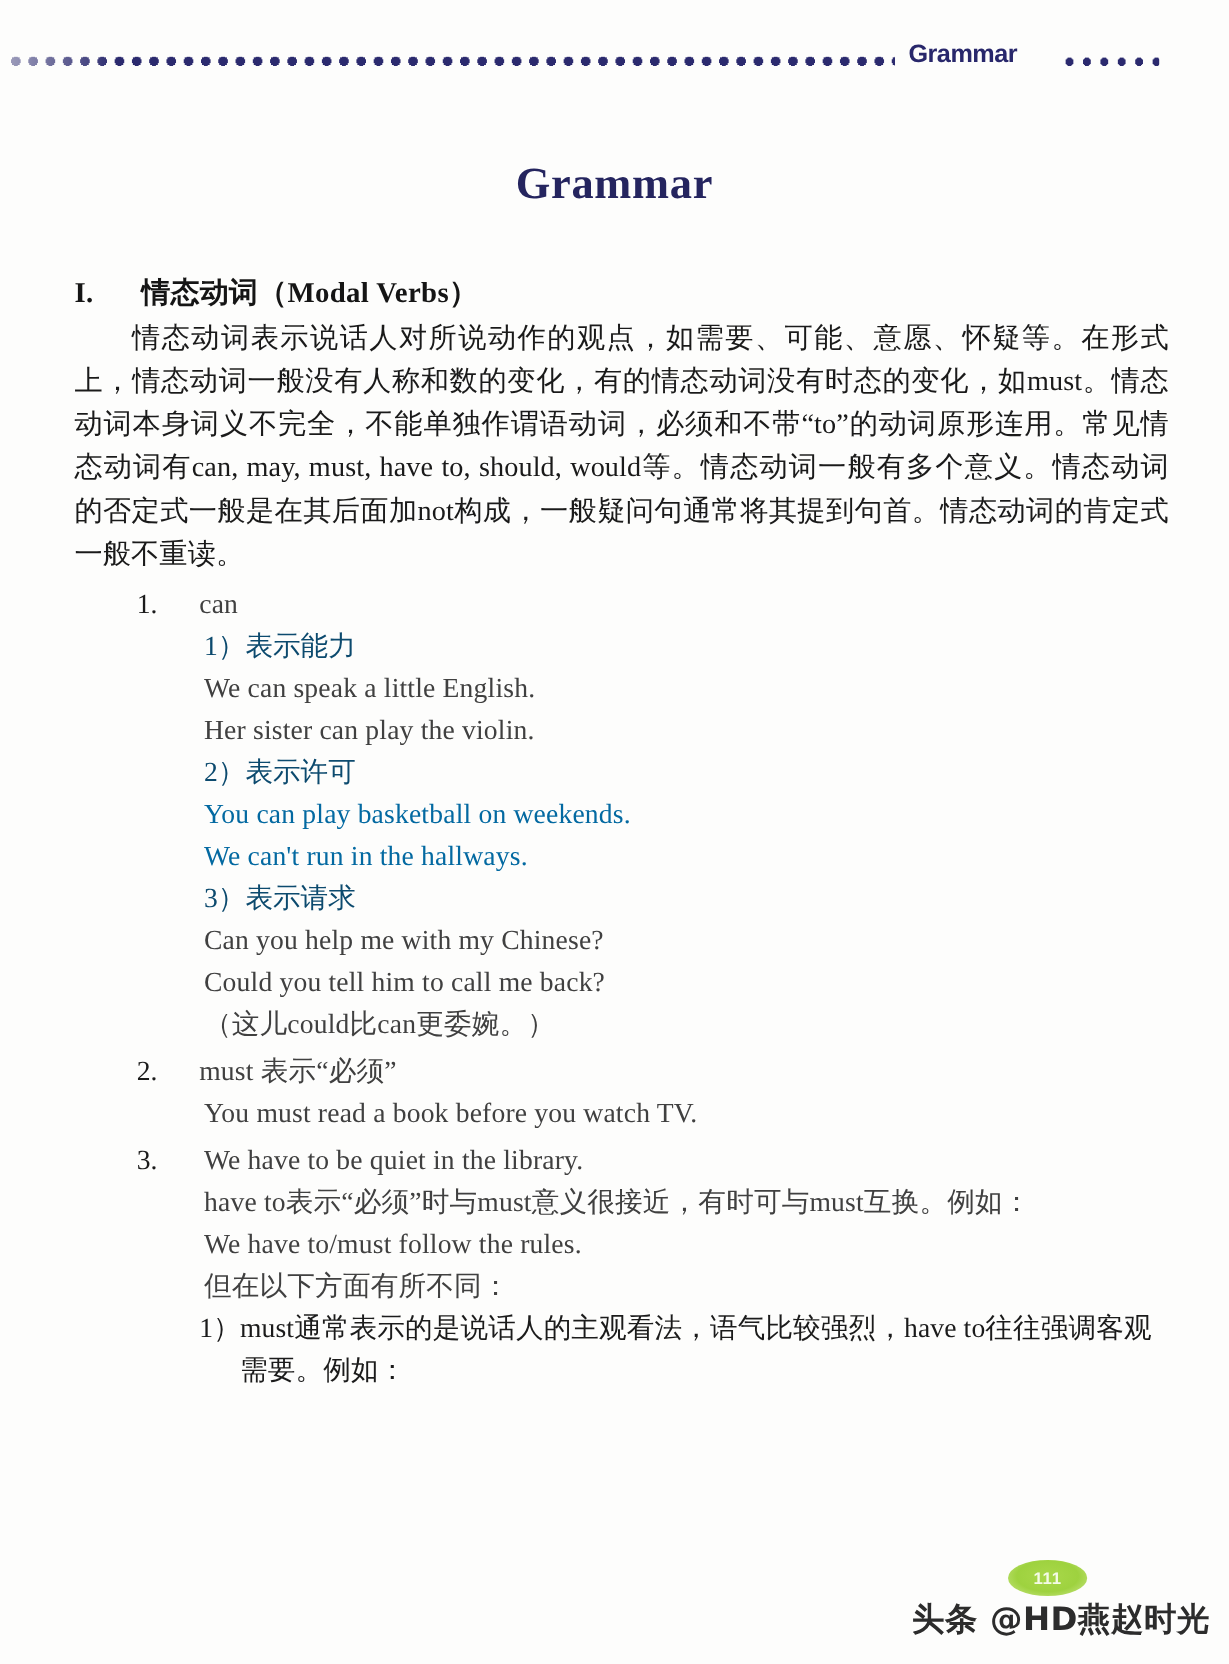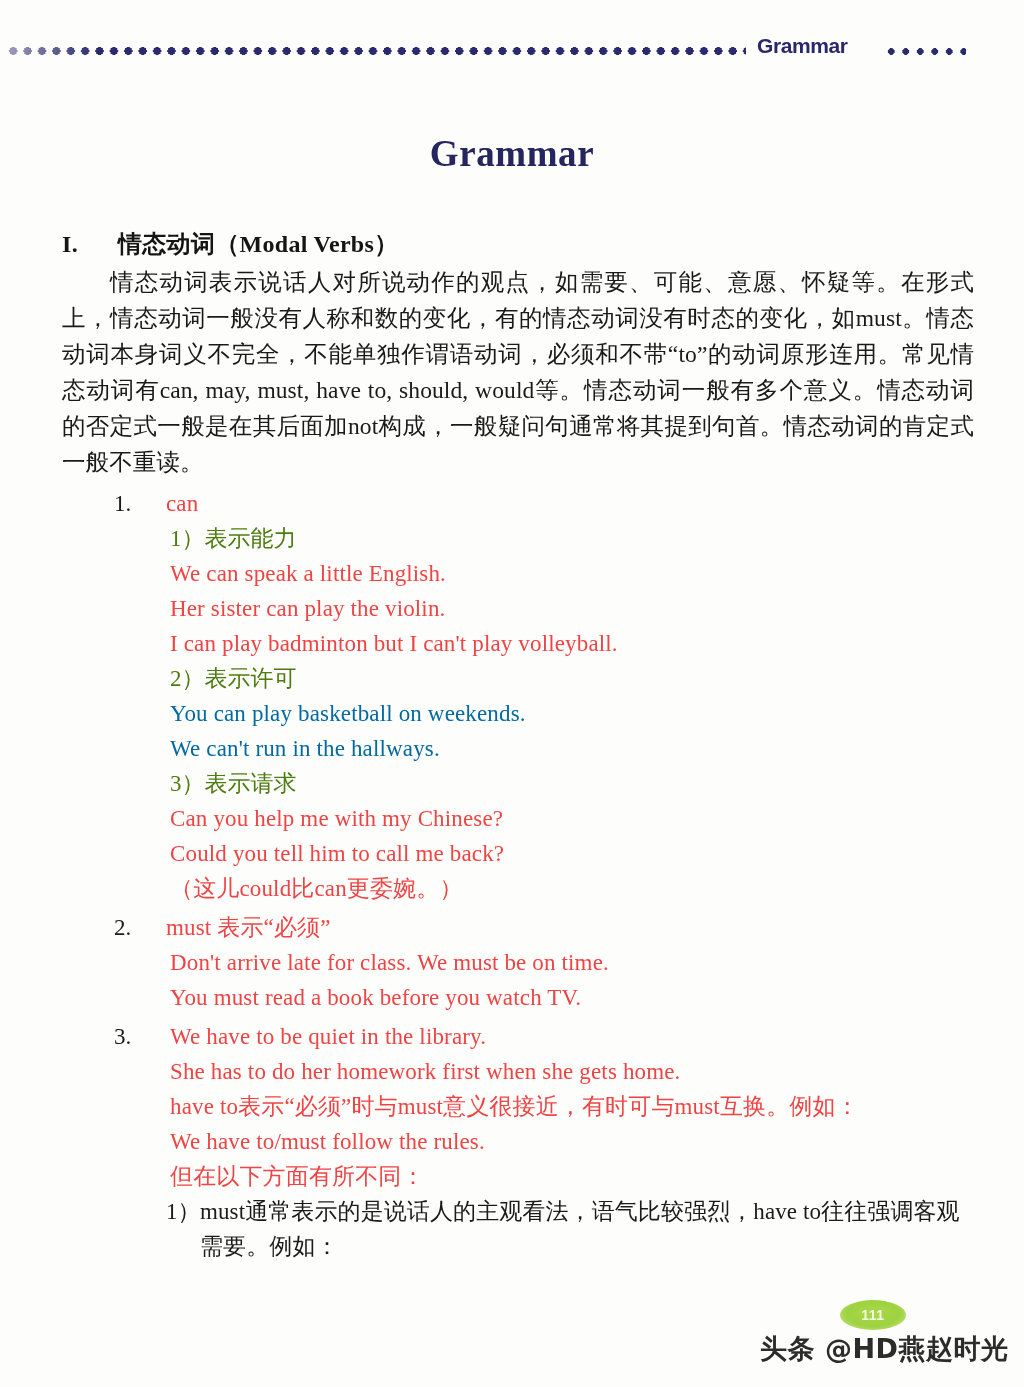--- a/index.html
+++ b/index.html
@@ -126,28 +126,28 @@
   }
   .num-item > .item-body {
     flex: 1 1 auto;
     min-width: 0;
   }
   .line {
     font-size: 23px;
     line-height: 35px;
     letter-spacing: 0.15px;
     white-space: nowrap;
-    color: #ef4444;
+    color: #404040;
   }
   .line.faded { color: #0369a1; }
   .sub-label {
     font-size: 23px;
     line-height: 35px;
     padding-left: 4px;
-    color: #4d7c0f;
+    color: #0c4a6e;
   }
   .sub-block { padding-left: 0px; }
   .indent-1 { padding-left: 4px; }
 
   .sub-num-item {
     display: flex;
     align-items: flex-start;
   }
   .sub-num-item > .sub-marker {
     flex: none;
@@ -217,21 +217,20 @@
 
   <div class="num-item">
     <div class="marker">1.</div>
     <div class="item-body">
       <div class="line">can</div>
 
       <div class="sub-block">
         <div class="sub-label">1）表示能力</div>
         <div class="line indent-1">We can speak a little English.</div>
         <div class="line indent-1">Her sister can play the violin.</div>
-        <div class="line indent-1">I can play badminton but I can't play volleyball.</div>
       </div>
 
       <div class="sub-block">
         <div class="sub-label">2）表示许可</div>
         <div class="line indent-1 faded">You can play basketball on weekends.</div>
         <div class="line indent-1 faded">We can't run in the hallways.</div>
       </div>
 
       <div class="sub-block">
         <div class="sub-label">3）表示请求</div>
@@ -239,30 +238,28 @@
         <div class="line indent-1">Could you tell him to call me back?</div>
         <div class="line indent-1">（这儿could比can更委婉。）</div>
       </div>
     </div>
   </div>
 
   <div class="num-item">
     <div class="marker">2.</div>
     <div class="item-body">
       <div class="line">must 表示“必须”</div>
-      <div class="line indent-1">Don't arrive late for class. We must be on time.</div>
       <div class="line indent-1">You must read a book before you watch TV.</div>
     </div>
   </div>
 
   <div class="num-item">
     <div class="marker">3.</div>
     <div class="item-body">
       <div class="line indent-1">We have to be quiet in the library.</div>
-      <div class="line indent-1">She has to do her homework first when she gets home.</div>
       <div class="line indent-1">have to表示“必须”时与must意义很接近，有时可与must互换。例如：</div>
       <div class="line indent-1">We have to/must follow the rules.</div>
       <div class="line indent-1">但在以下方面有所不同：</div>
 
       <div class="sub-num-item">
         <div class="sub-marker">1）</div>
         <div class="sub-body">must通常表示的是说话人的主观看法，语气比较强烈，have to往往强调客观需要。例如：</div>
       </div>
     </div>
   </div>

